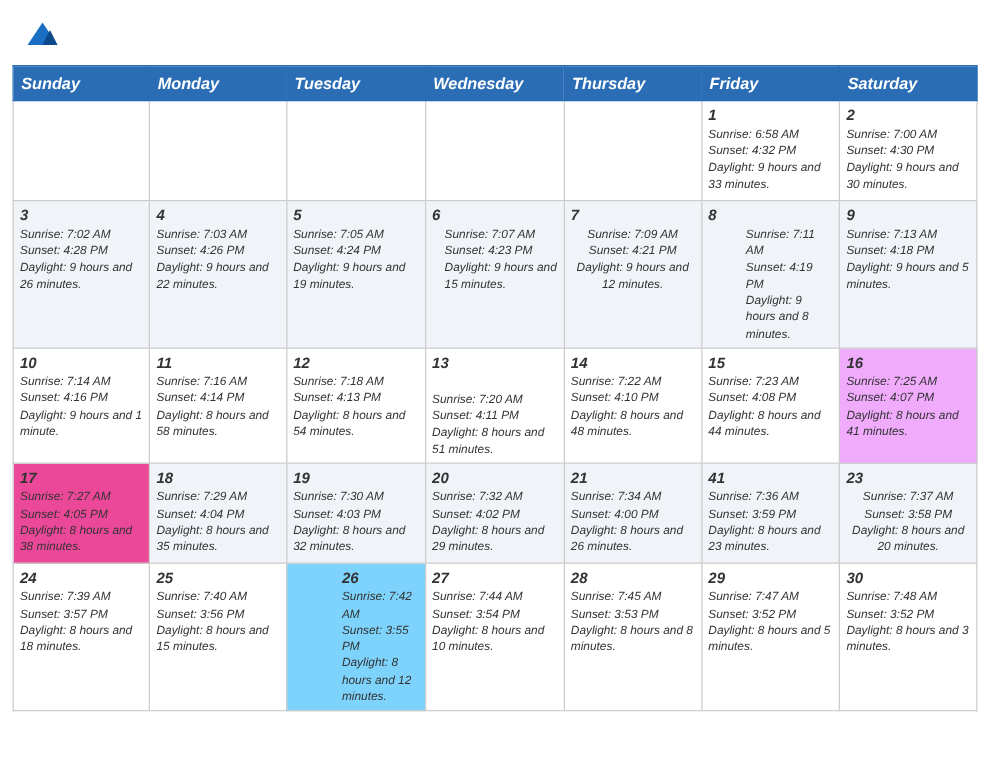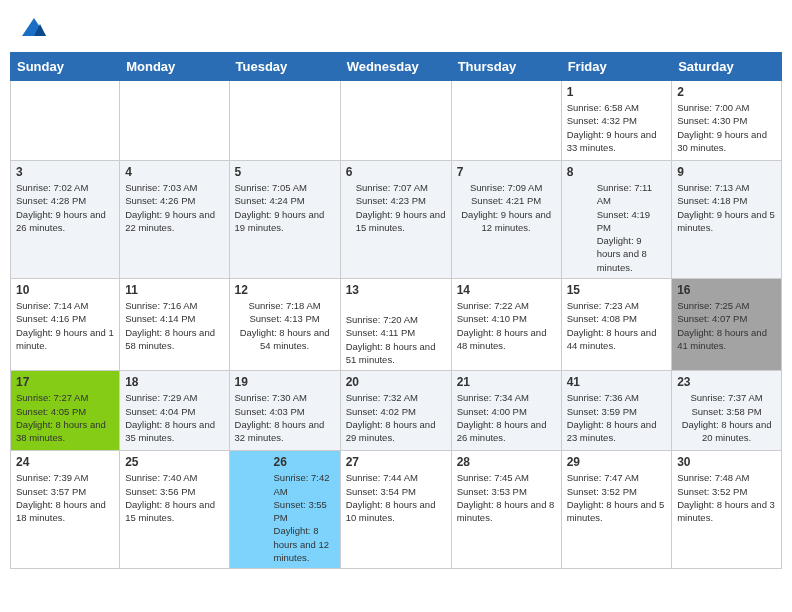--- a/index.html
+++ b/index.html
@@ -22,20 +22,21 @@
       width: 28px;
       height: 28px;
     }
     
     .title-block { text-align: right; }
     .month-title { font-size: 36px; color: #333; font-weight: normal; }
     .location { font-size: 16px; color: #555; }
     
     .cal-wrapper {
       padding: 0 10px;
+      font-style: italic;
     }
     
     table {
       width: 100%;
       border-collapse: collapse;
     }
     
     thead tr th {
       background-color: #2a6db5;
       color: #fff;
@@ -183,21 +184,21 @@
 Daylight: 9 hours and 1 minute.</div>
           </td>
           <td style="background: rgb(255, 255, 255);">
             <span class="day-num">11</span>
             <div class="day-info" style="white-space: pre-line;">Sunrise: 7:16 AM
 Sunset: 4:14 PM
 Daylight: 8 hours and 58 minutes.</div>
           </td>
           <td style="background: rgb(255, 255, 255);">
             <span class="day-num">12</span>
-            <div class="day-info" style="white-space: pre-line; text-align: center;">Sunrise: 7:18 AM
+            <div class="day-info" style="white-space: pre-line;">Sunrise: 7:18 AM
 Sunset: 4:13 PM
 Daylight: 8 hours and 54 minutes.</div>
           </td>
           <td style="background: rgb(255, 255, 255);">
             <span class="day-num">13</span>
             <div class="day-info" style="white-space: pre-line; margin-top: 16px;">Sunrise: 7:20 AM
 Sunset: 4:11 PM
 Daylight: 8 hours and 51 minutes.</div>
           </td>
           <td style="background: rgb(255, 255, 255);">
@@ -205,29 +206,29 @@
             <div class="day-info" style="white-space: pre-line;">Sunrise: 7:22 AM
 Sunset: 4:10 PM
 Daylight: 8 hours and 48 minutes.</div>
           </td>
           <td style="background: rgb(255, 255, 255);">
             <span class="day-num">15</span>
             <div class="day-info" style="white-space: pre-line;">Sunrise: 7:23 AM
 Sunset: 4:08 PM
 Daylight: 8 hours and 44 minutes.</div>
           </td>
-          <td style="background: #a3a3a3;">
+          <td style="background: #f0abfc;">
             <span class="day-num">16</span>
             <div class="day-info" style="white-space: pre-line;">Sunrise: 7:25 AM
 Sunset: 4:07 PM
 Daylight: 8 hours and 41 minutes.</div>
           </td>
         </tr>
         <tr>
-          <td style="background: #84cc16;">
+          <td style="background: #ec4899;">
             <span class="day-num">17</span>
             <div class="day-info" style="white-space: pre-line;">Sunrise: 7:27 AM
 Sunset: 4:05 PM
 Daylight: 8 hours and 38 minutes.</div>
           </td>
           <td style="background: rgb(240, 244, 248);">
             <span class="day-num">18</span>
             <div class="day-info" style="white-space: pre-line;">Sunrise: 7:29 AM
 Sunset: 4:04 PM
 Daylight: 8 hours and 35 minutes.</div>

